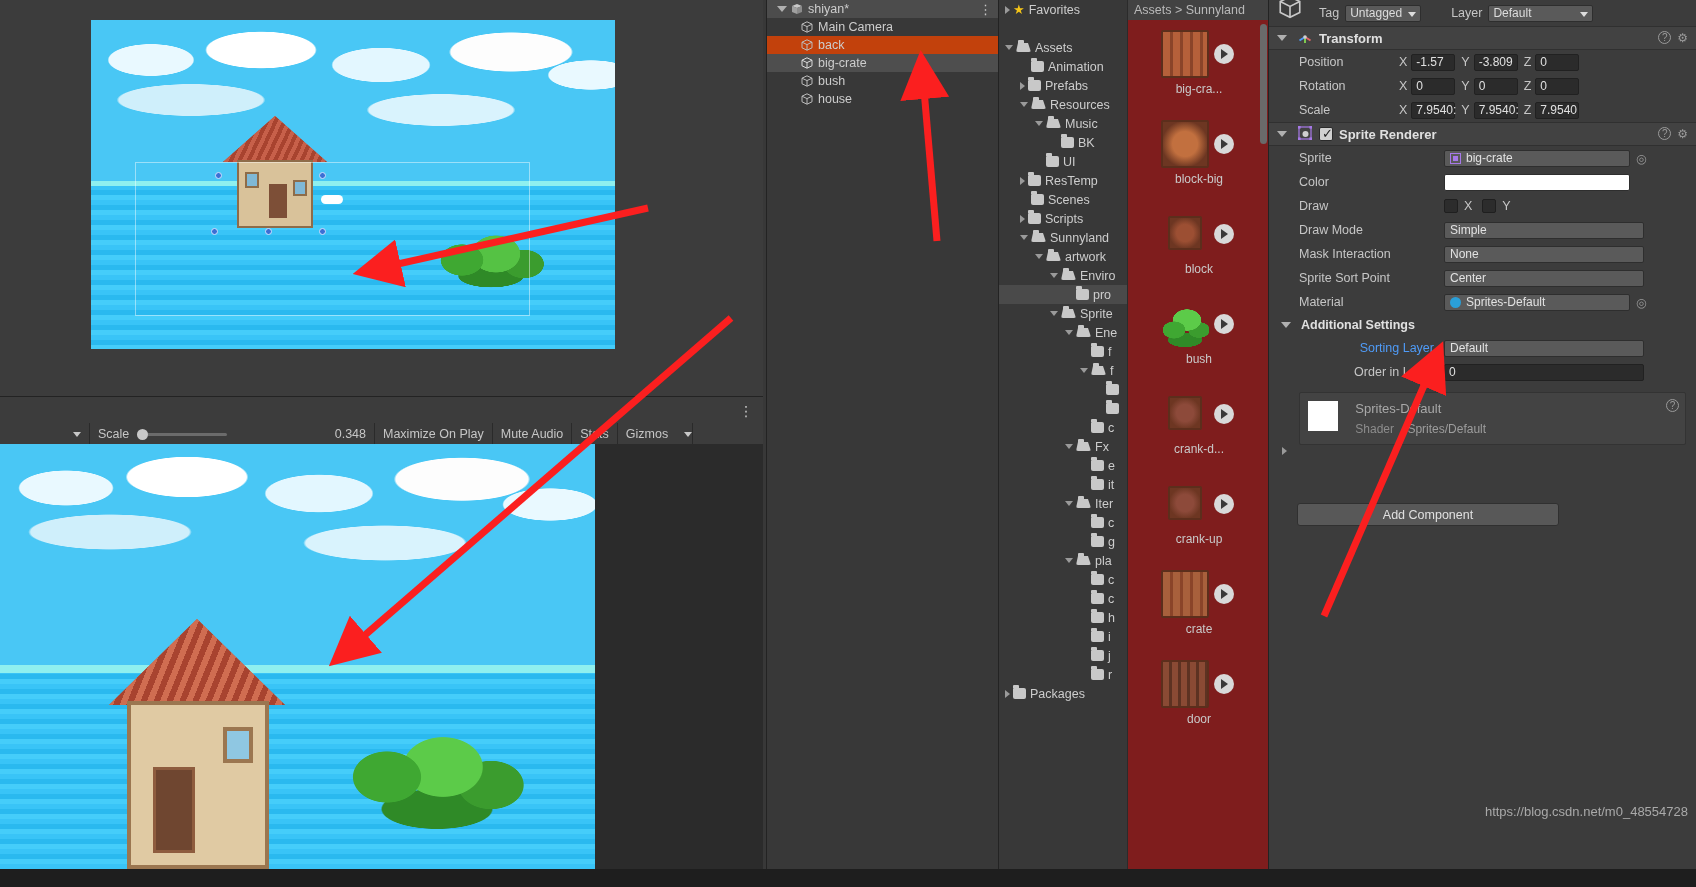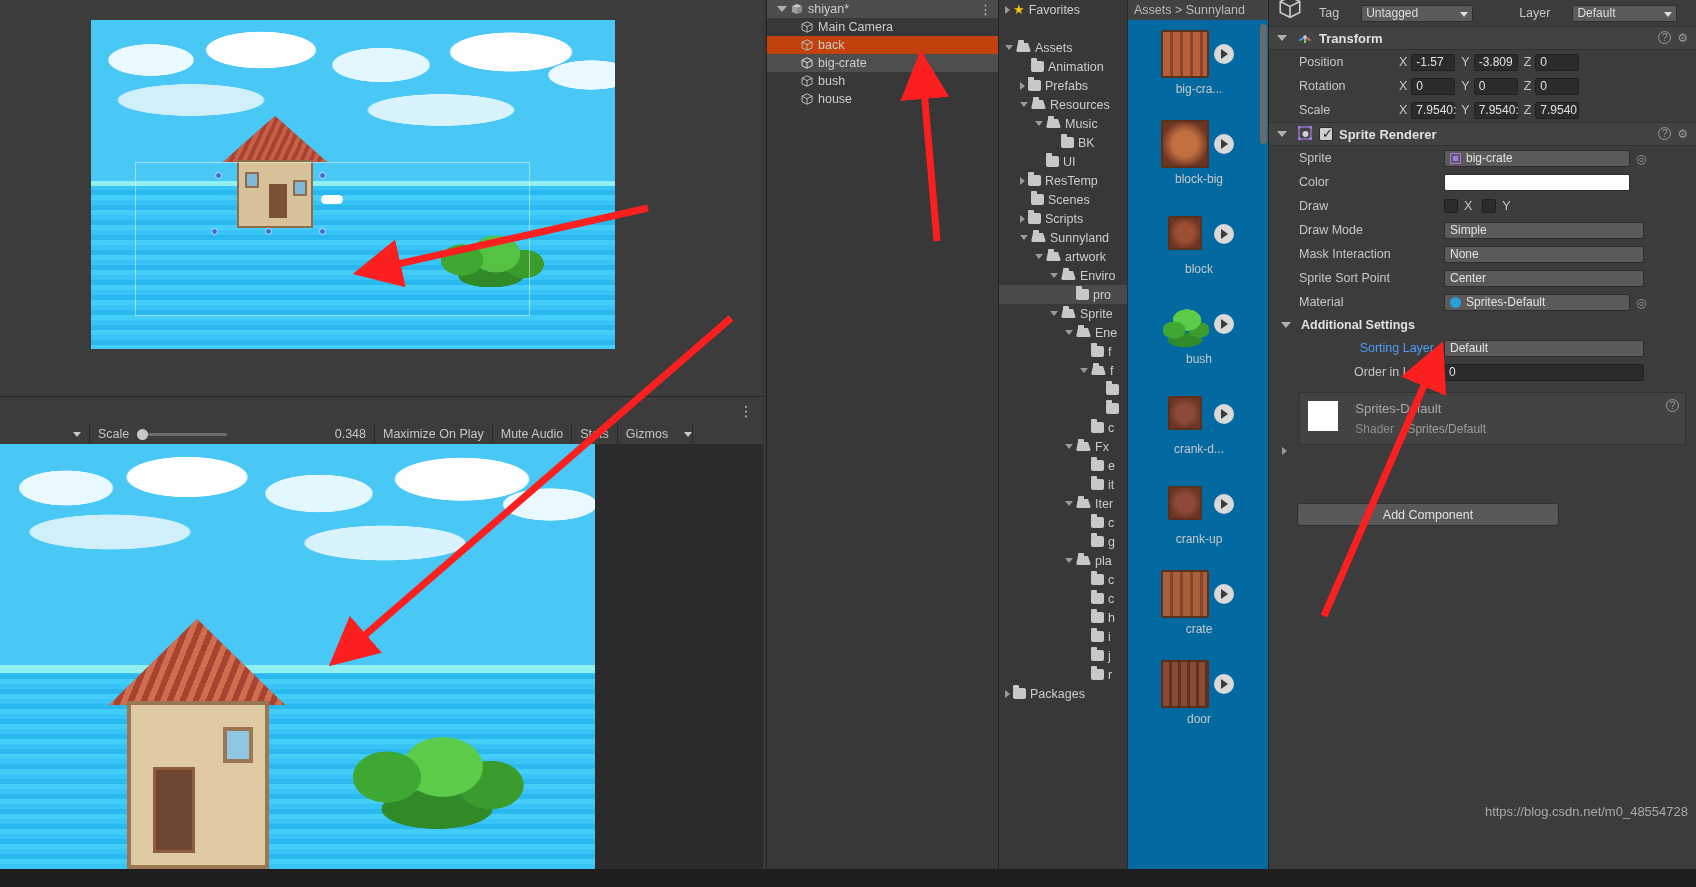--- a/index.html
+++ b/index.html
@@ -116,21 +116,21 @@
   .p-tri.right { border-left:5px solid #9a9a9a;border-right:0;
       border-top:4px solid transparent;border-bottom:4px solid transparent; }
   .p-tri.blank { border:0; width:8px; }
   .fld { flex:0 0 auto; width:13px; height:11px; margin-right:4px; background:#c8c8c8;
       border-radius:1px 2px 2px 2px; position:relative; }
   .fld.open { background:transparent; border-bottom:9px solid #c8c8c8; border-left:2px solid transparent;
       border-right:3px solid transparent; height:0; width:15px; }
   .fld::before { content:""; position:absolute; left:0; top:-3px; width:6px; height:3px;
       background:#c8c8c8; border-radius:1px 1px 0 0; }
   .star { color:#f5c518; font-size:13px; margin-right:4px; }
-  #proj-grid { position:absolute; left:128px; top:0; width:142px; height:869px; background:#0369a1;
+  #proj-grid { position:absolute; left:128px; top:0; width:142px; height:869px; background:#7f1d1d;
       border-left:1px solid #2b2b2b; }
   .grid-head { height:20px; background:#424242; display:flex; align-items:center; padding-left:6px;
       color:#b9b9b9; font-size:12.5px; white-space:nowrap; }
   .asset { position:relative; width:142px; height:90px; }
   .asset .thumb { position:absolute; left:33px; top:10px; width:48px; height:48px; border-radius:2px; }
   .asset .play { position:absolute; left:86px; top:24px; width:20px; height:20px; border-radius:50%;
       background:#d9d9d9; }
   .asset .play::after { content:""; position:absolute; left:7px; top:5px; width:0;height:0;
       border-left:7px solid #3a3a3a;border-top:5px solid transparent;border-bottom:5px solid transparent; }
   .asset .nm { position:absolute; left:0; top:62px; width:142px; text-align:center; font-size:12px;
@@ -138,21 +138,21 @@
   .scroll-v { position:absolute; right:2px; top:24px; width:7px; height:120px; background:#6a6a6a;
       border-radius:4px; }
   .proj-bottom { position:absolute; left:128px; bottom:10px; width:142px; height:16px;
       display:flex; align-items:center; justify-content:center; }
   .zoom-track { width:80px; height:2px; background:#6b6b6b; position:relative; }
   .zoom-knob { position:absolute; left:48px; top:-4px; width:9px;height:9px;border-radius:50%;background:#c8c8c8; }
 
   
   #inspector { position:absolute; left:1268px; top:0; width:428px; height:869px; background:#3c3c3c;
       border-left:1px solid #232323; }
-  .insp-tagrow { height:26px; display:flex; align-items:center; padding:0 8px; gap:22px; }
+  .insp-tagrow { height:26px; display:flex; align-items:center; padding:0 8px; gap:6px; }
   .lbl { color:#c6c6c6; font-size:12.5px; }
   .dd { height:17px; background:#5a5a5a; border:1px solid #2e2e2e; border-radius:2px;
       display:flex; align-items:center; padding:0 4px; color:#ddd; font-size:12px; position:relative; }
   .dd .tri-d { position:absolute; right:4px; top:6px; width:0;height:0;
       border-left:4px solid transparent;border-right:4px solid transparent;border-top:5px solid #ddd; }
   .comp-head { height:24px; background:#424242; display:flex; align-items:center; gap:6px;
       padding:0 8px; border-top:1px solid #303030; border-bottom:1px solid #303030; }
   .comp-title { font-weight:bold; color:#e0e0e0; font-size:13px; }
   .prow { height:24px; display:flex; align-items:center; padding-left:30px; font-size:12.5px; }
   .pname { width:145px; color:#c6c6c6; }
@@ -569,21 +569,21 @@
 
     <div style="position:absolute;left:8px;top:-6px;width:30px;height:26px">
       <svg viewBox="0 0 24 24" width="26" height="26">
           <path d="M3 7 L12 2.5 L21 7 L21 17 L12 21.5 L3 17 Z" fill="none" stroke="#c9c9c9" stroke-width="1.5"></path>
           <path d="M3 7 L12 11.5 L21 7 M12 11.5 L12 21.5" fill="none" stroke="#c9c9c9" stroke-width="1.5"></path>
         </svg>
     </div>
 
     <div class="insp-tagrow" style="padding-left:50px;">
       <span class="lbl">Tag</span>
-      <span class="dd" style="width:112px;padding-right:16px;">
+      <span class="dd" style="width:76px;padding-right:16px;">
         <span>Untagged</span>
         <span class="tri-d"></span>
       </span>
       <span class="lbl" style="margin-left:24px">Layer</span>
       <span class="dd" style="width:105px;padding-right:16px;">
         <span>Default</span>
         <span class="tri-d"></span>
       </span>
     </div>
 

